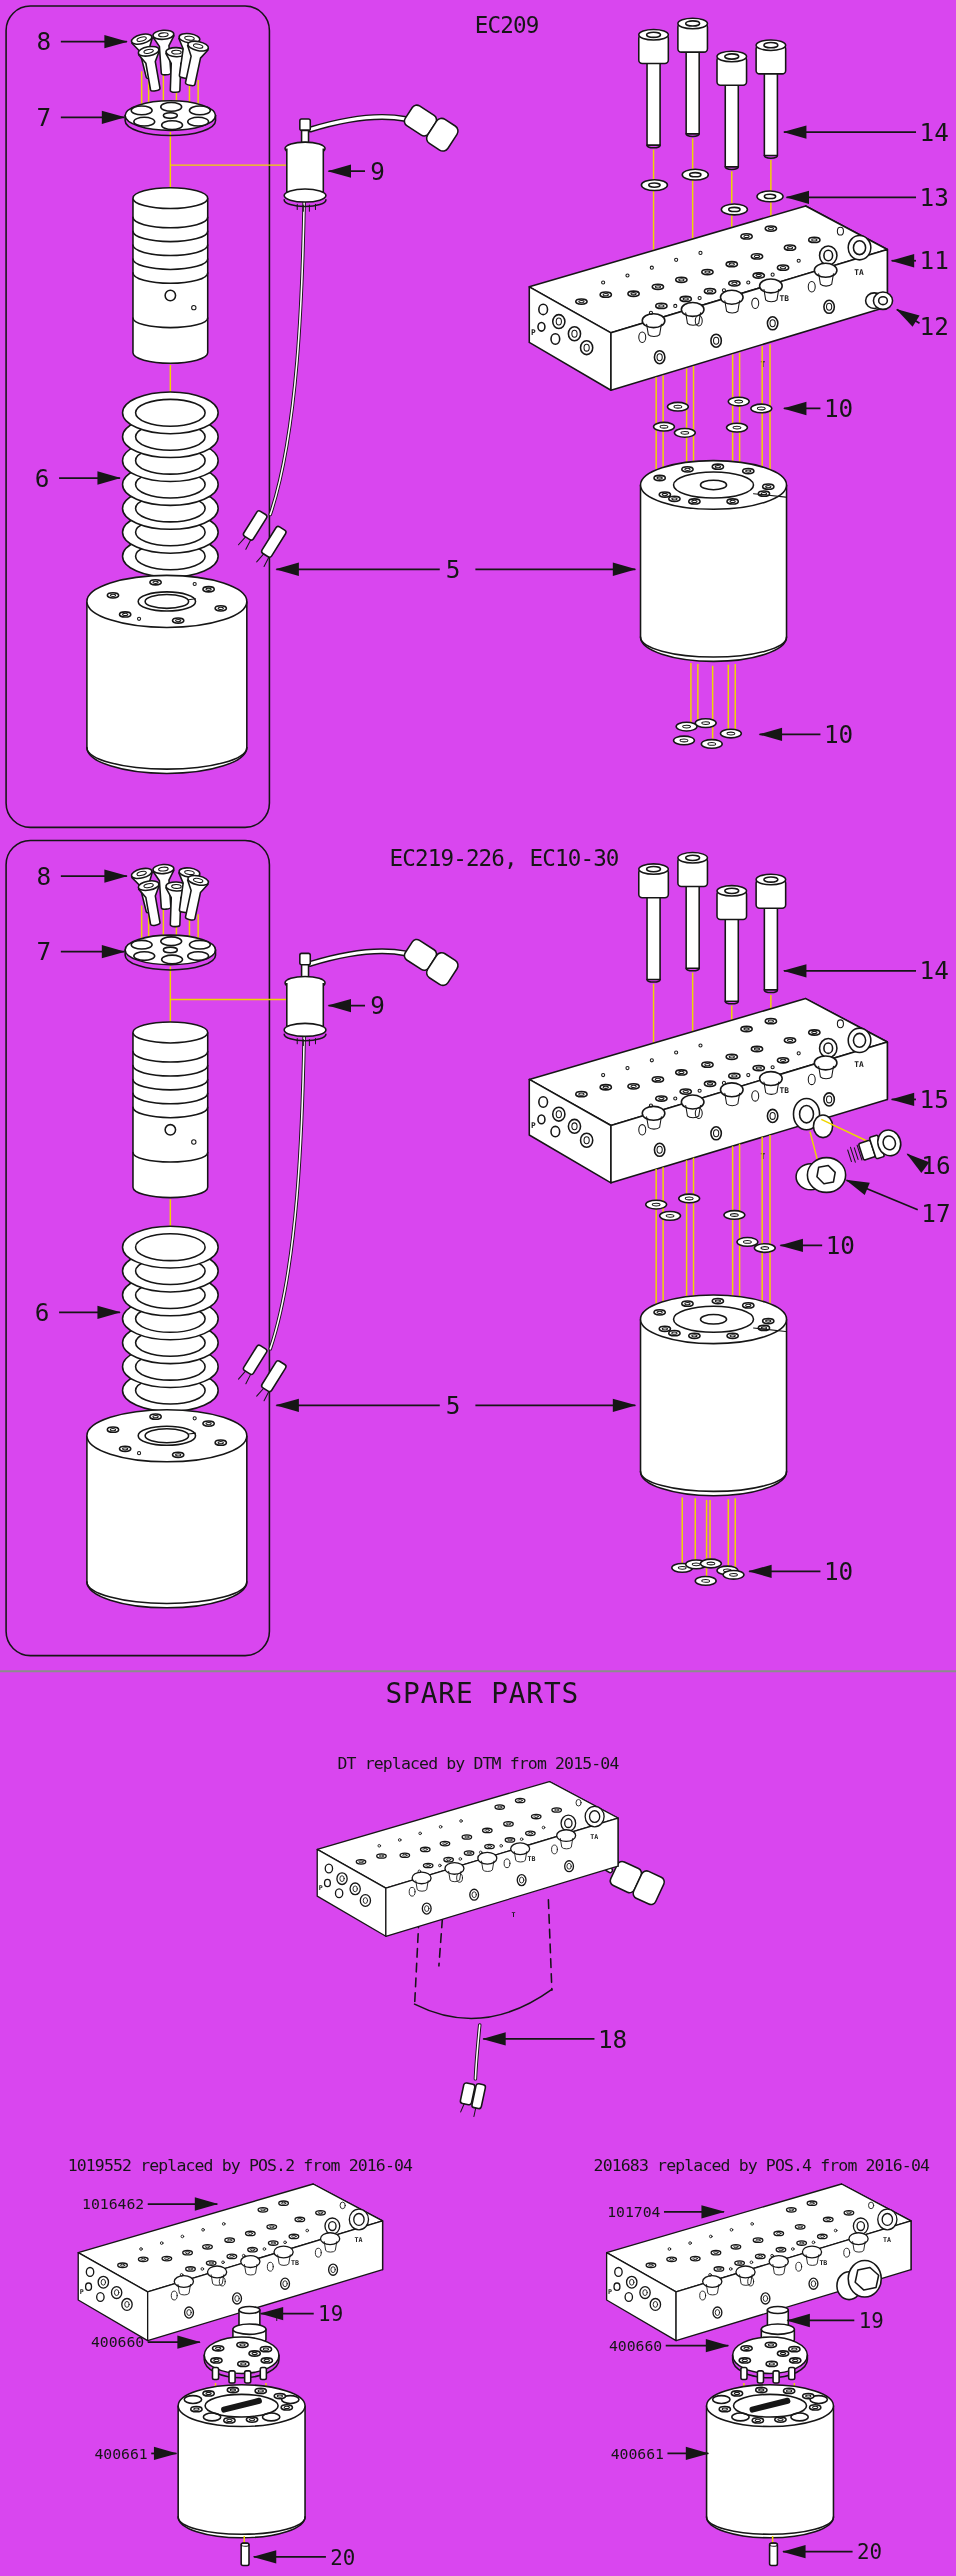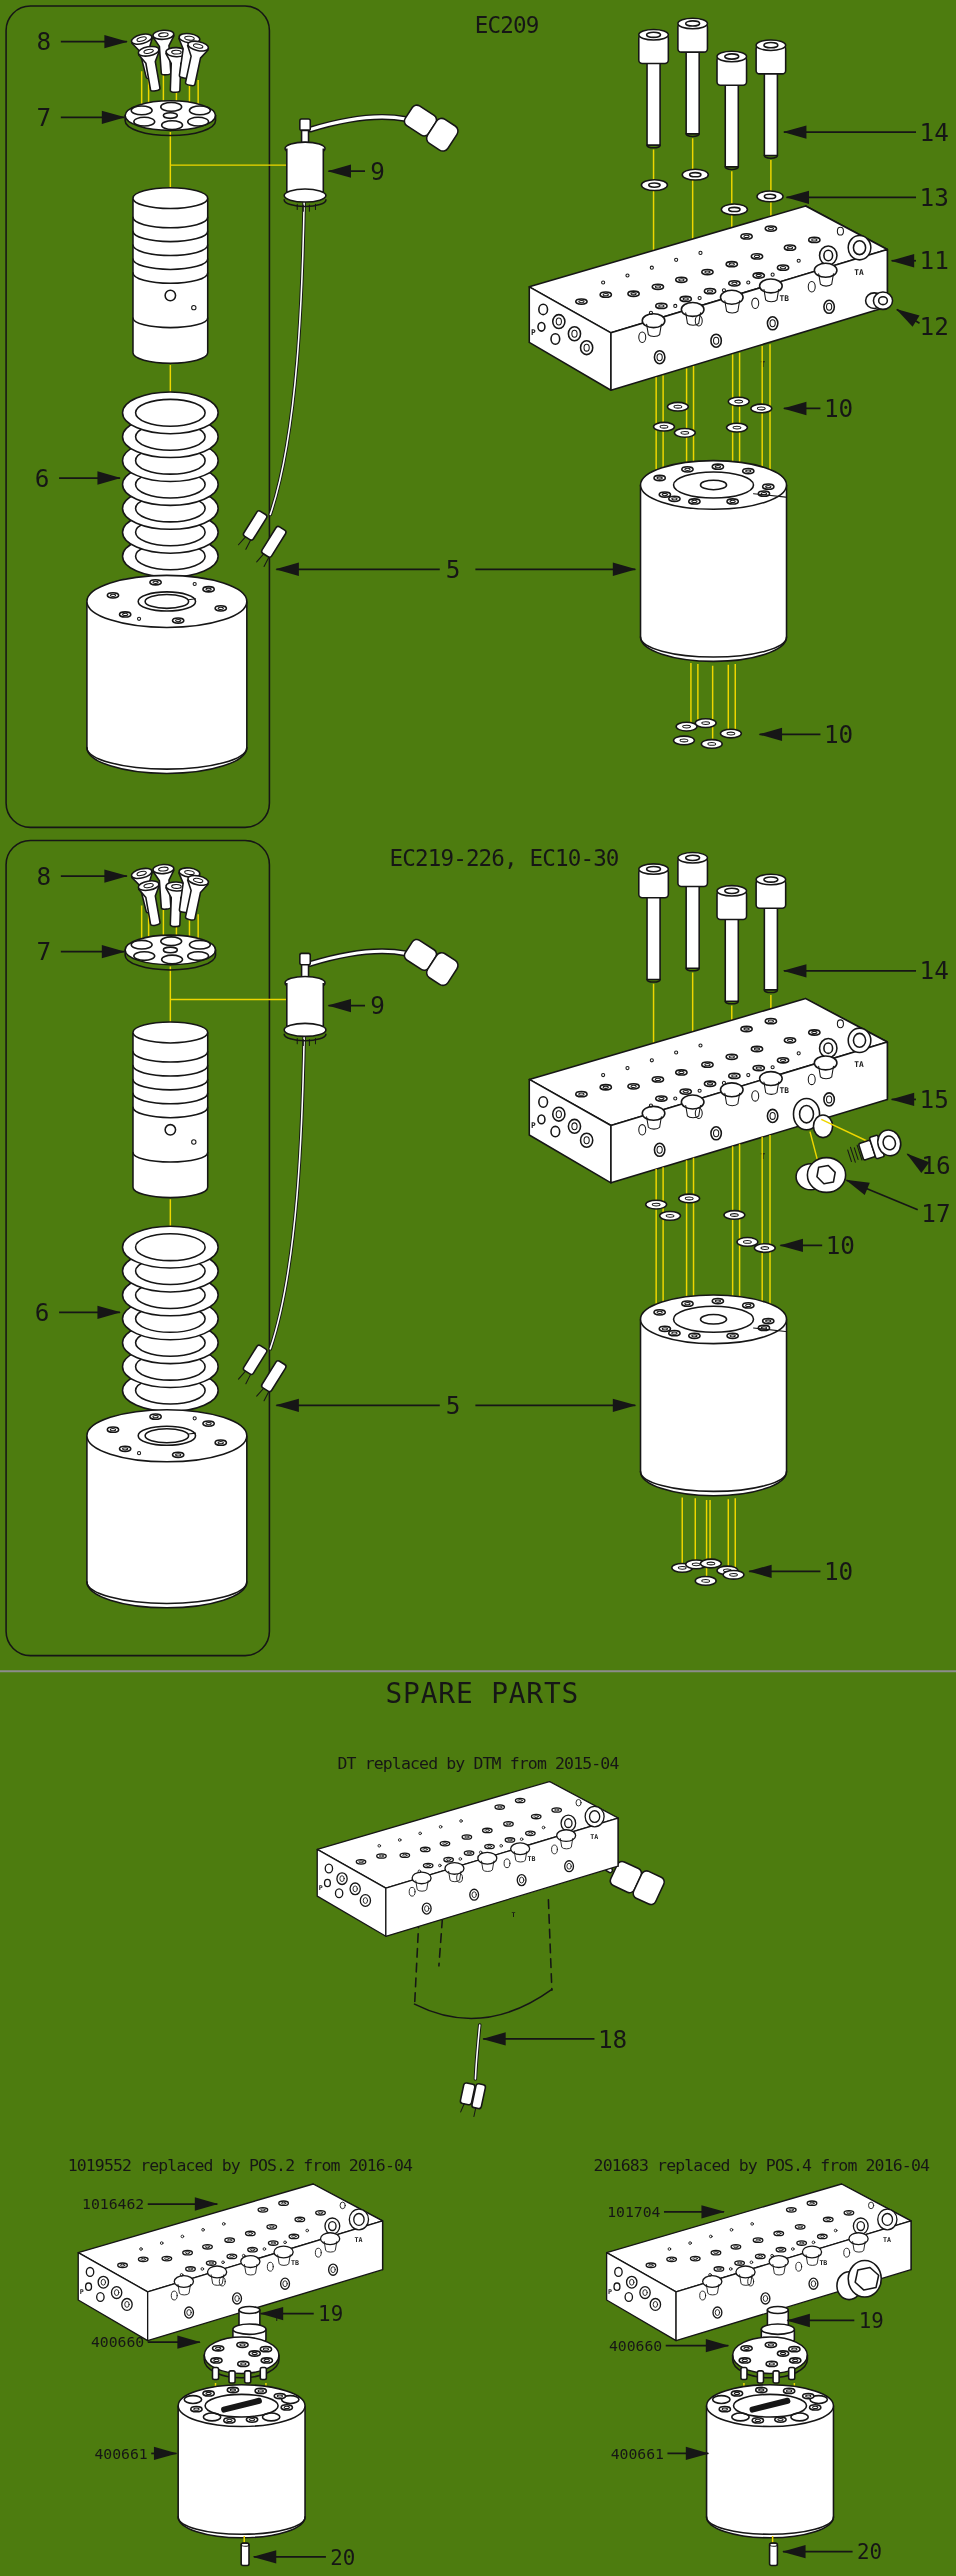--- a/index.html
+++ b/index.html
@@ -1,16 +1,16 @@
 <!DOCTYPE html>
 <html style="font-size:14px"><head>
 <meta charset="utf-8">
 <style>
   html,body{margin:0;padding:0;background:#ffffff;}
-  .page{position:relative;width:956px;height:2576px;background:#4d7c0f;overflow:hidden;}
+  .page{position:relative;width:956px;height:2576px;background:#d946ef;overflow:hidden;}
   svg{display:block;}
   .ln  {fill:none;stroke:#161616;stroke-width:1.8;stroke-linecap:round;stroke-linejoin:round;}
   .lnw {fill:#ffffff;stroke:#161616;stroke-width:1.8;stroke-linejoin:round;}
   .thin{stroke-width:1.2;}
   .yel {fill:none;stroke:#eed600;stroke-width:1.7;}
   .ldr {fill:none;stroke:#161616;stroke-width:2;marker-end:url(#arr);}
   .dash{stroke-dasharray:10 7;}
   .tubo{fill:none;stroke:#161616;stroke-width:7;stroke-linecap:round;}
   .tubi{fill:none;stroke:#ffffff;stroke-width:3.6;stroke-linecap:round;}
   .wiro{fill:none;stroke:#161616;stroke-width:4;stroke-linecap:round;}

